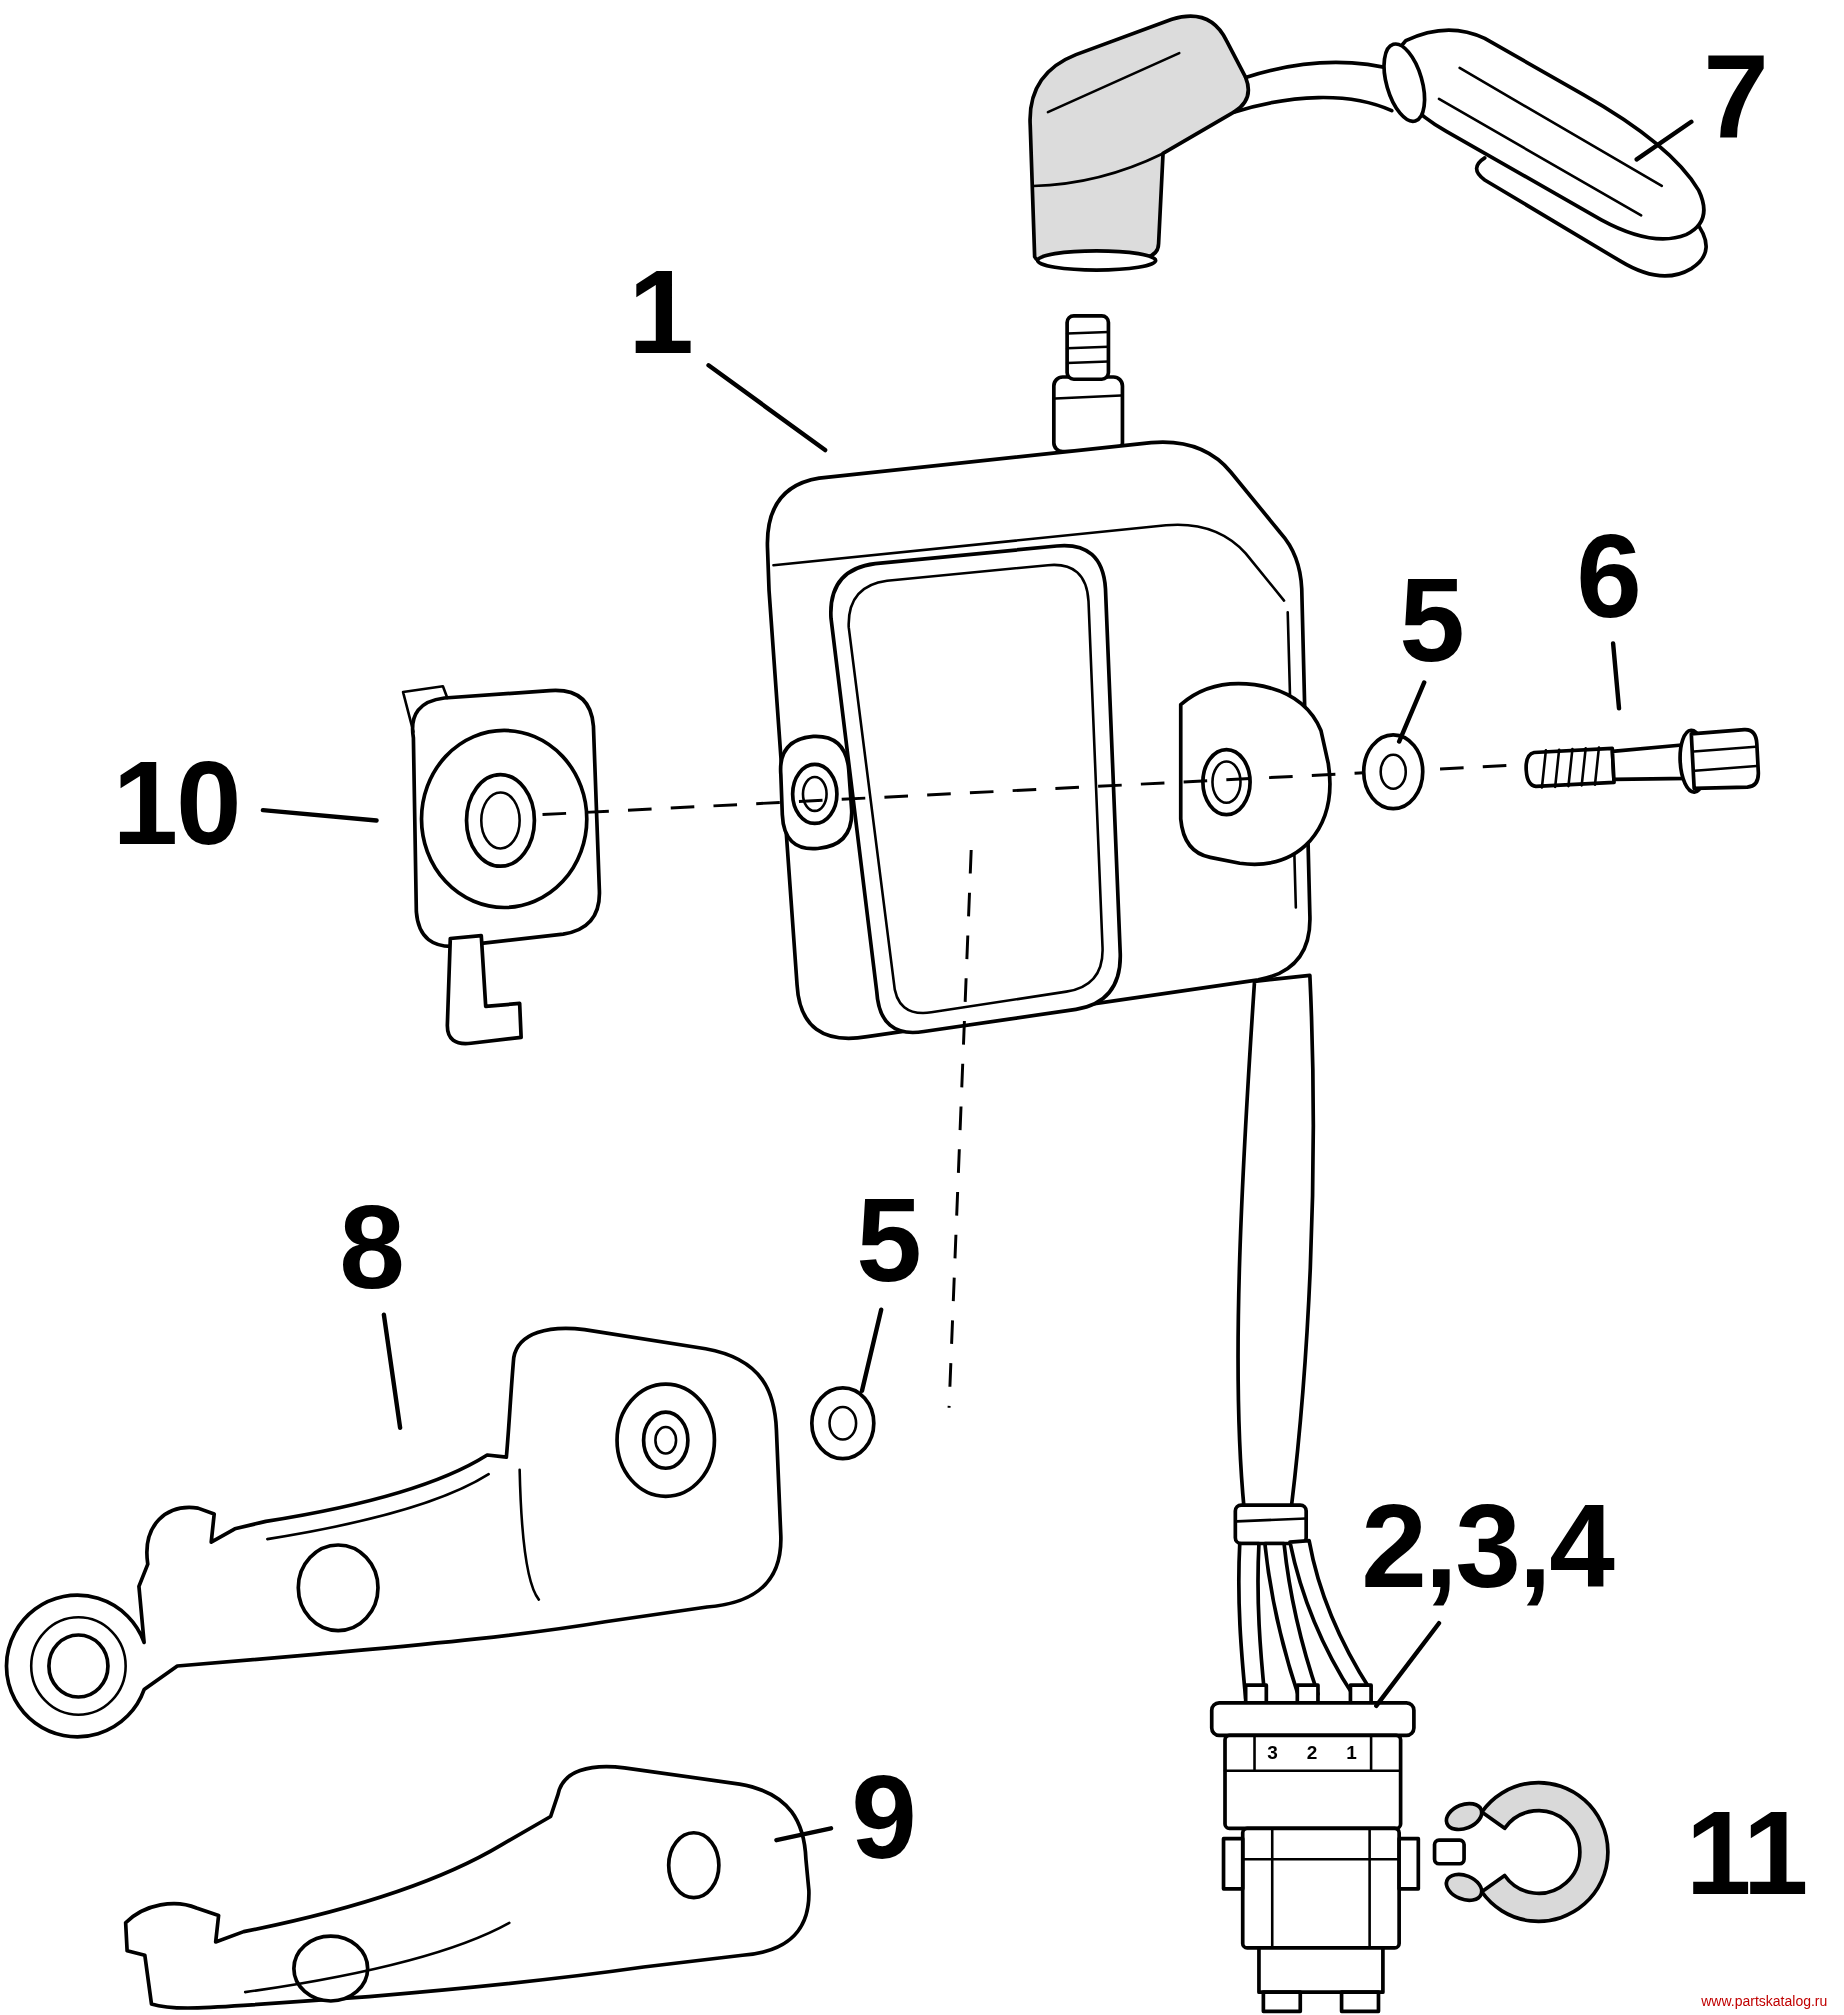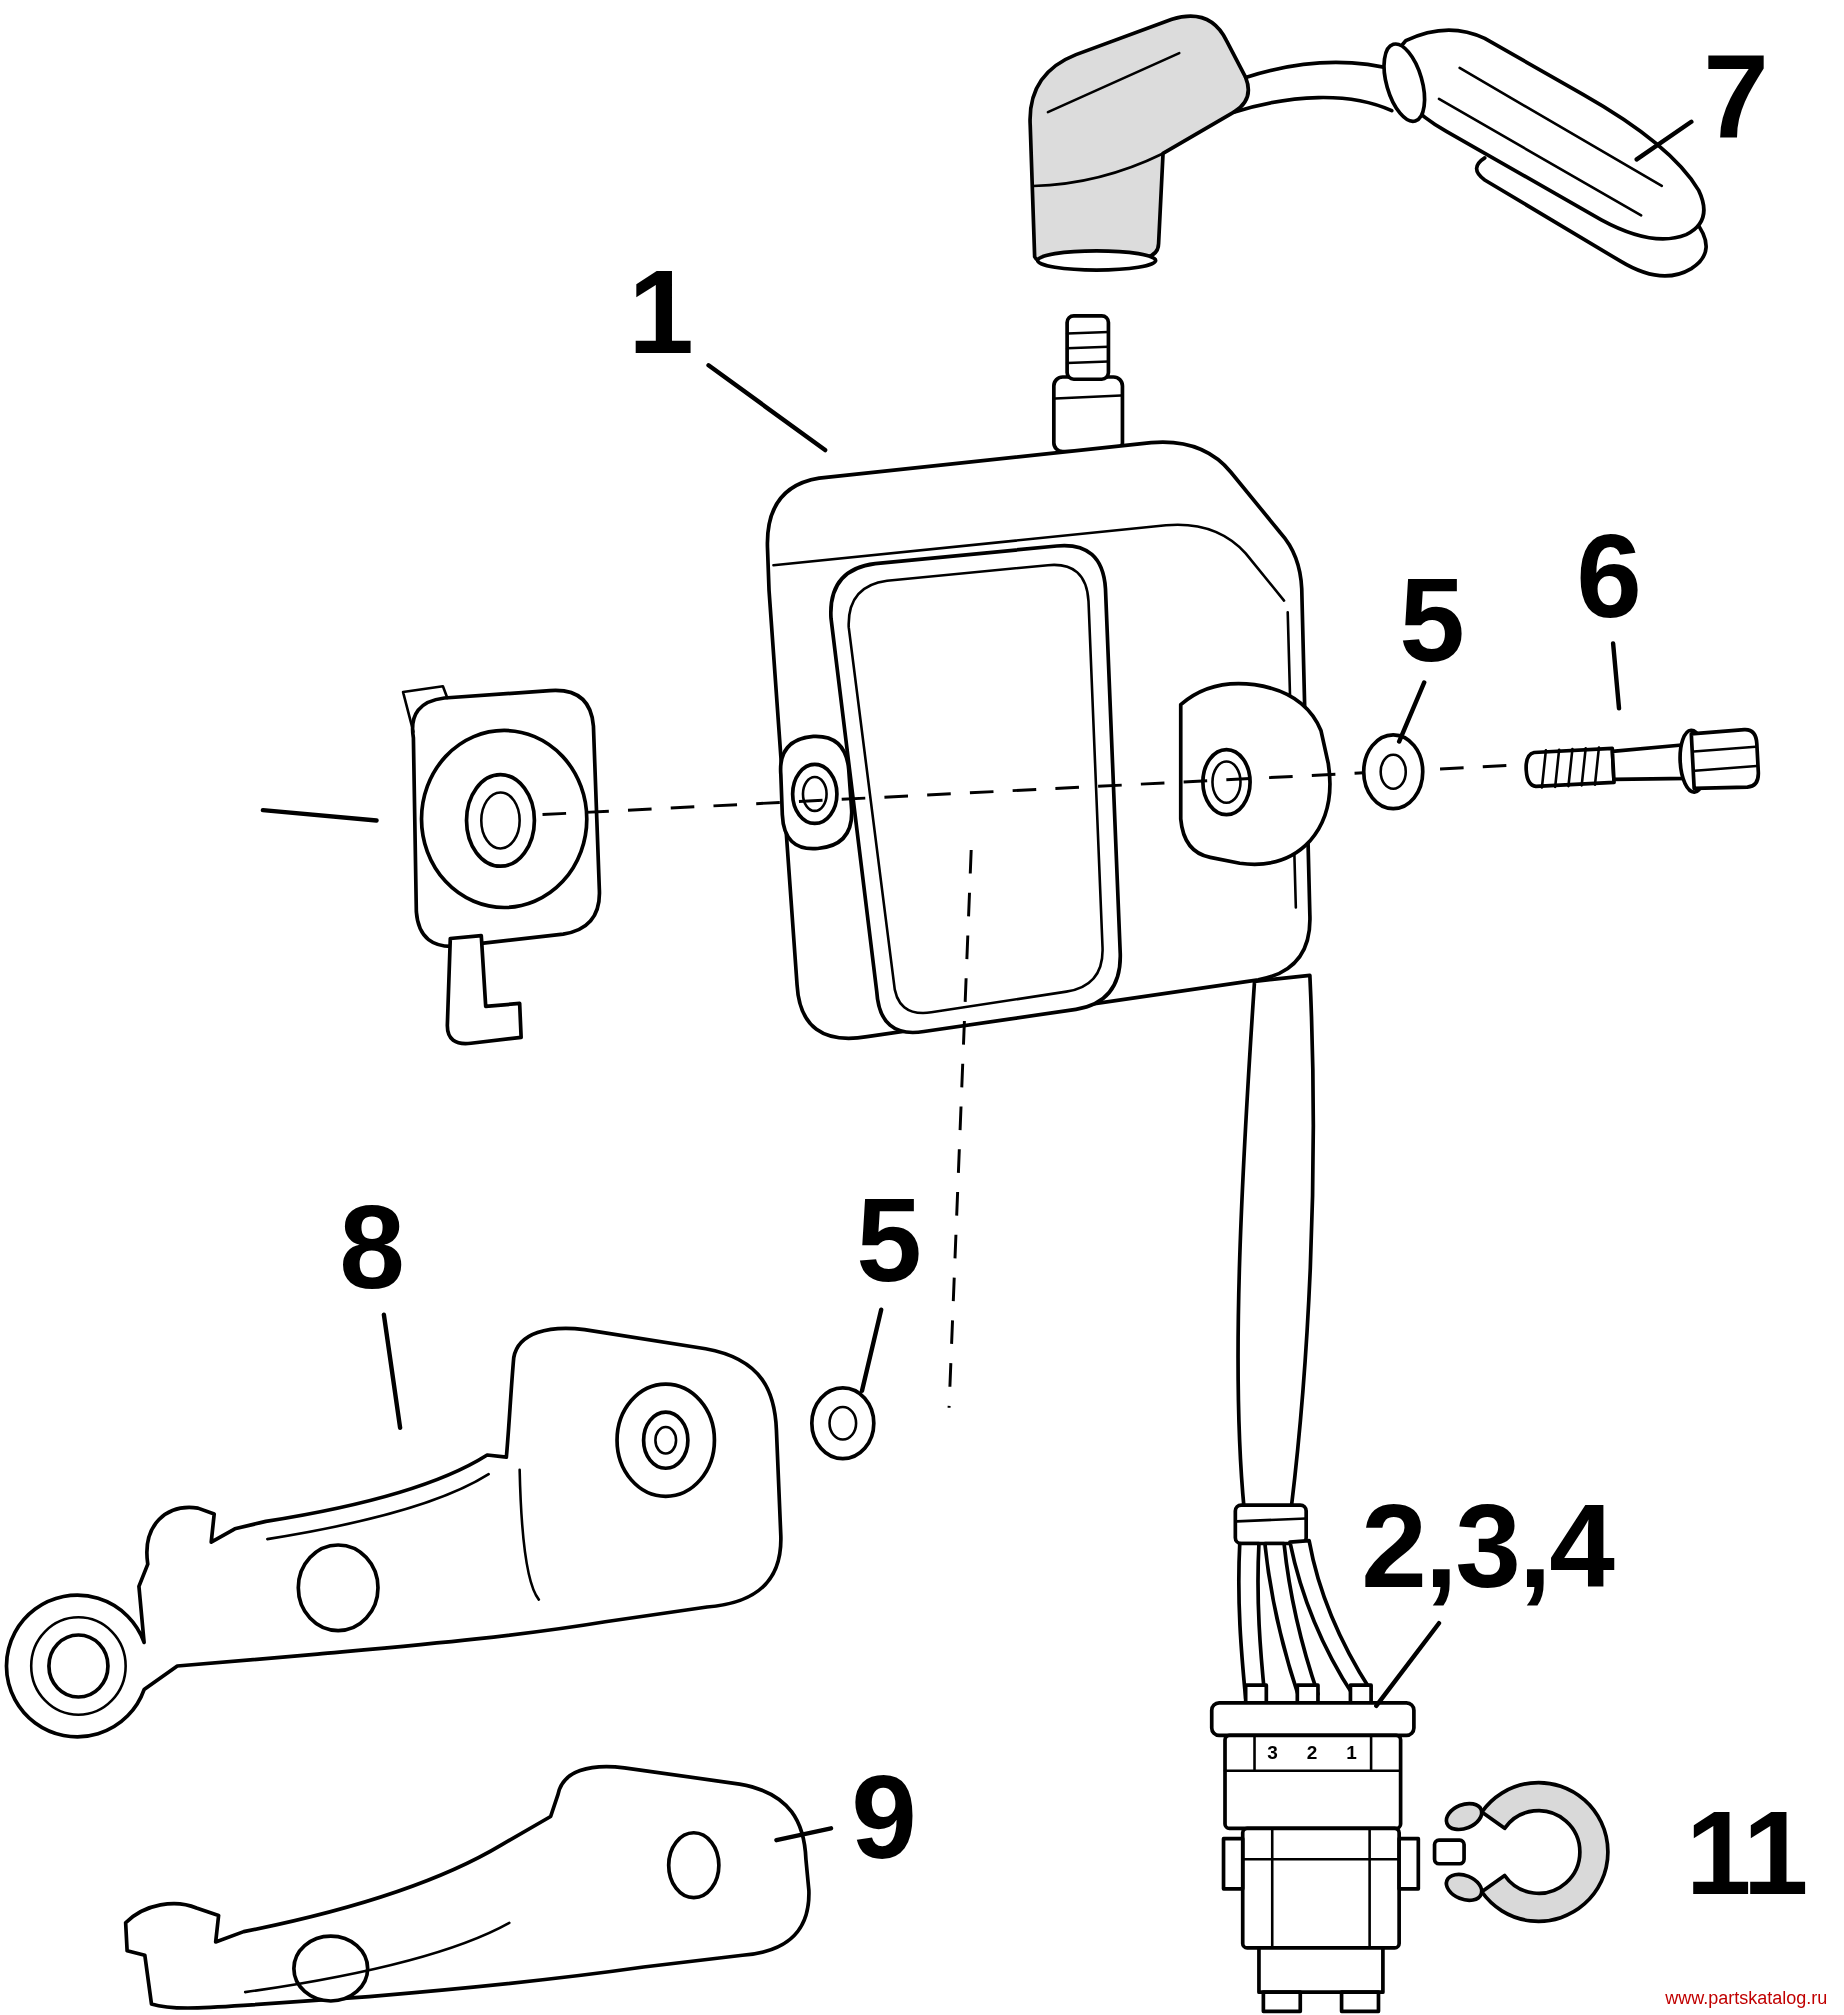--- a/index.html
+++ b/index.html
@@ -21,21 +21,21 @@
     position:absolute;transform:translate(-50%,-50%);
     font-weight:700;font-size:118px;line-height:1;color:#000000;white-space:nowrap;
     letter-spacing:-2.2px;
   }
   .pin-labels{
     position:absolute;transform:translate(-50%,-50%);
     font-size:19px;font-weight:700;color:#000000;letter-spacing:11.8px;white-space:nowrap;
   }
   .watermark{
     position:absolute;right:17.7px;bottom:5.9px;
-    font-size:18px;color:#c00000;white-space:nowrap;
+    font-size:14px;color:#c00000;white-space:nowrap;
   }
 </style>
 </head>
 <body>
 
 <div class="stage">
 
   <svg class="art" viewBox="0 0 2500 2731" xmlns="http://www.w3.org/2000/svg">
 
     <g>
@@ -152,20 +152,21 @@
          M 520 1782 L 542 1935
          M 1194 1775 L 1168 1885
          M 1950 2200 L 1865 2312
          M 1126 2478 L 1052 2494"></path>
   </svg>
 
   <div class="callout" style="left:660px;top:312px;">1</div>
   <div class="callout" style="left:1735px;top:96px;">7</div>
   <div class="callout" style="left:1431px;top:620px;">5</div>
   <div class="callout" style="left:1608px;top:576px;">6</div>
+  <div class="callout" style="left:176px;top:803px;">10</div>
   <div class="callout" style="left:371px;top:1247px;">8</div>
   <div class="callout" style="left:888px;top:1240px;">5</div>
   <div class="callout" style="left:1487px;top:1546px;">2,3,4</div>
   <div class="callout" style="left:883px;top:1817px;">9</div>
   <div class="callout" style="left:1746px;top:1817px;margin-top:36px;">11</div>
 
   <div class="pin-labels" style="left:1318px;top:1753px;text-align:center;">3 2 1</div>
 
   <div class="watermark">www.partskatalog.ru</div>
 

